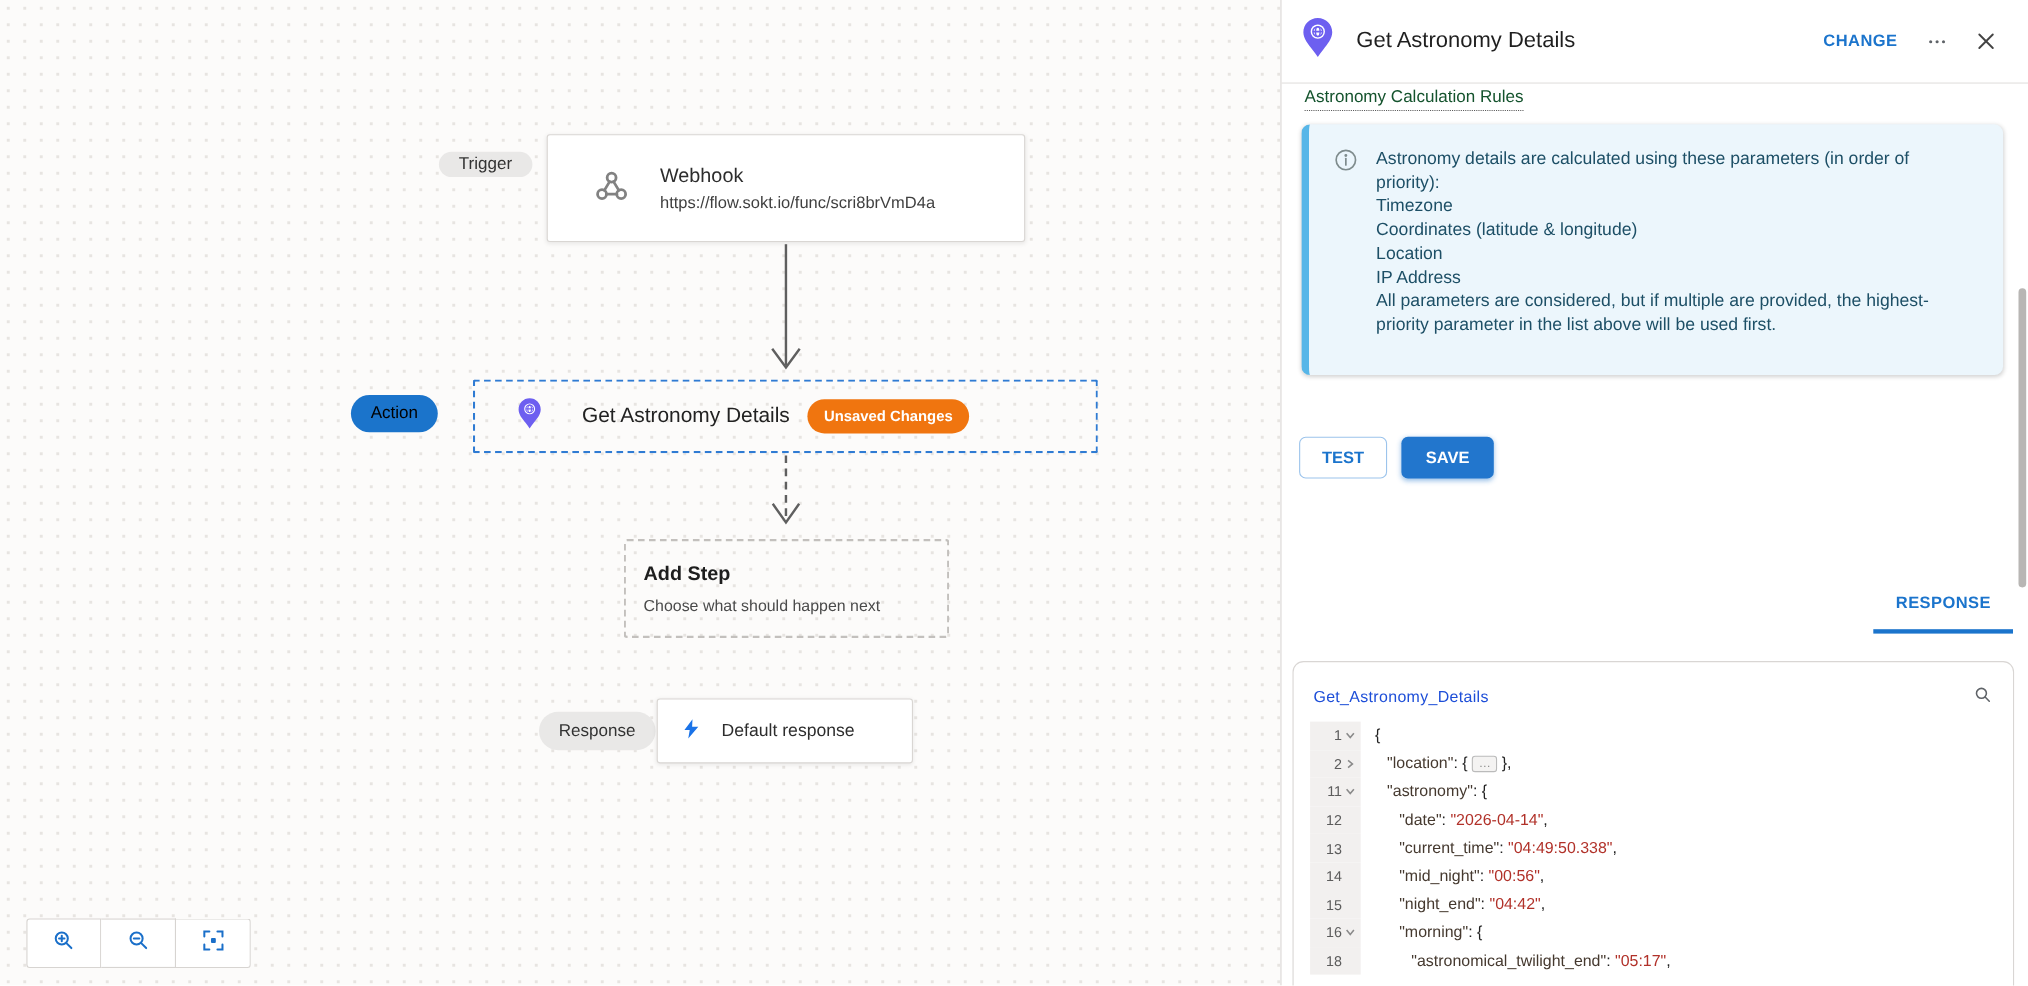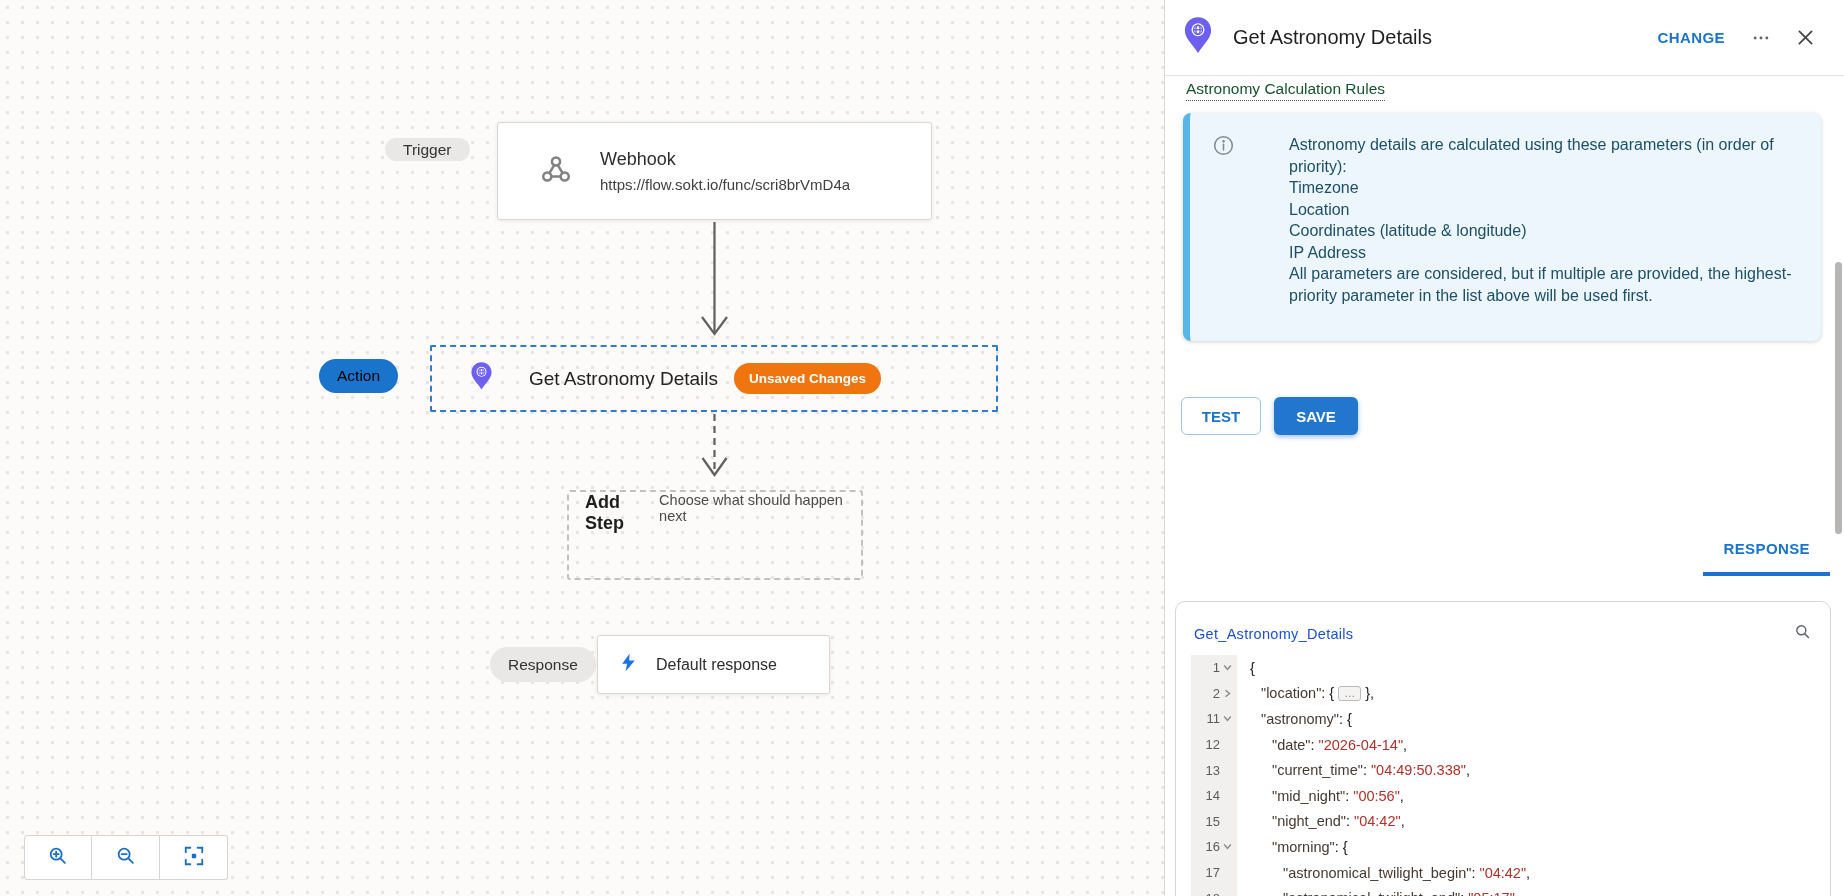--- a/index.html
+++ b/index.html
@@ -9,41 +9,41 @@
 
   
   .canvas { position:absolute; left:0; top:0; width:1164px; height:896px;
     background-color:#fcfbfa;
     background-image:radial-gradient(#e7e4e1 1.5px, transparent 1.6px);
     background-size:15px 15px; }
   .arrow-layer { position:absolute; left:0; top:0; width:1164px; height:896px; pointer-events:none; }
 
   .pill { position:absolute; display:flex; align-items:center; justify-content:center;
     border-radius:18px; font-size:15.5px; color:#333; background:#e9e8e7; padding:0 18px; }
-  .pill-trigger  { left:385px; top:138px; height:23px; }
+  .pill-trigger  { left:399px; top:138px; height:23px; }
   .pill-response { left:490px; top:647px; height:35px; }
   .pill-action   { left:319px; top:359px; height:34px; background:#1b74cb; color:#000000; }
 
   .node { position:absolute; background:#fff; border:1px solid #d9d6d3; border-radius:3px;
     box-shadow:0 1px 4px rgba(0,0,0,.08); display:flex; align-items:center; }
   .node-webhook { left:497px; top:122px; width:435px; height:98px; padding-left:40px; }
   .node-webhook .txt { margin-left:26px; }
   .node-webhook .t1 { font-size:18px; color:#2d2d2d; margin-bottom:6px; }
   .node-webhook .t2 { font-size:15px; color:#3f3f3f; }
 
   .node-action { left:430px; top:345px; width:568px; height:67px;
     background:transparent; box-shadow:none; border:2px dashed #2f7bd3; border-radius:2px;
     padding-left:38px; }
   .node-action .t1 { font-size:19px; color:#222; margin-left:36px; }
   .badge-unsaved { margin-left:16px; background:#f0750f; color:#fff; font-size:13.5px;
     font-weight:bold; border-radius:16px; padding:8px 15px; }
 
   .node-addstep { left:567px; top:490px; width:296px; height:90px;
     background:transparent; box-shadow:none; border:2px dashed #c3c0bd; border-radius:3px;
-    flex-direction:row; align-items:flex-start; justify-content:center; padding-left:16px; }
+    flex-direction:column; align-items:flex-start; justify-content:center; padding-left:16px; }
   .node-addstep .t1 { font-size:18px; font-weight:600; color:#1e1e1e; margin-bottom:11px; }
   .node-addstep .t2 { font-size:14.5px; color:#4a4a4a; }
 
   .node-default { left:597px; top:635px; width:233px; height:59px; padding-left:20px; }
   .node-default .t1 { font-size:16px; color:#2d2d2d; margin-left:17px; }
 
   .zoom-toolbar { position:absolute; left:24px; top:835px; display:flex; }
   .zoom-btn { width:68px; height:45px; background:#fff; border:1px solid #d7d4d1;
     display:flex; align-items:center; justify-content:center; cursor:pointer; }
   .zoom-btn + .zoom-btn { border-left:none; }
@@ -59,21 +59,21 @@
   .header-spacer { flex:1; }
   .change-btn { color:#1b74cc; font-weight:bold; font-size:15px; letter-spacing:.4px; cursor:pointer; }
   .more-btn { margin-left:26px; cursor:pointer; display:flex; align-items:center; }
   .close-btn { margin-left:24px; cursor:pointer; display:flex; align-items:center; }
 
   .section-link { position:absolute; left:21px; top:80px; font-size:15.5px; color:#14532d;
     border-bottom:1.5px dotted #5a5a5a; padding-bottom:2px; cursor:pointer; }
 
   .info-box { position:absolute; left:18px; top:113px; width:638px; height:228px;
     background:#ecf6fc; border-left:7px solid #57b6e8; border-radius:8px;
-    box-shadow:0 1px 4px rgba(0,0,0,.18); padding:21px 20px 0 22px; display:flex;justify-content:space-between; }
+    box-shadow:0 1px 4px rgba(0,0,0,.18); padding:21px 20px 0 22px; display:flex; }
   .info-text { margin-left:16px; width:512px; font-size:16px; line-height:21.5px; color:#1d4f66; }
 
   .btn-row { position:absolute; left:16px; top:397px; display:flex; }
   .btn { height:38px; border-radius:6px; font-size:15px; font-weight:bold;
     display:flex; align-items:center; justify-content:center; cursor:pointer; }
   .btn-test { width:80px; background:#fff; border:1px solid #9cc4ec; color:#1b74cc;text-align:center; }
   .btn-save { width:84px; margin-left:13px; background:#2276cd; border:none; color:#fff;
     box-shadow:0 2px 5px rgba(34,118,205,.45); }
 
   .tab { position:absolute; right:14px; top:540px; padding:0 20px 15px 20px;
@@ -242,22 +242,22 @@
     <span>
       <svg width="23" height="23" viewBox="0 0 24 24" fill="none" stroke="#7f8c8d" stroke-width="1.6">
         <circle cx="12" cy="12" r="9.2"></circle>
         <line x1="12" y1="10.6" x2="12" y2="16.6" stroke-linecap="round"></line>
         <circle cx="12" cy="7.6" r="0.6" fill="#7f8c8d"></circle>
       </svg>
     </span>
     <div class="info-text">
         <div>Astronomy details are calculated using these parameters (in order of priority):</div>
         <div>Timezone</div>
+        <div>Coordinates (latitude &amp; longitude)</div>
         <div>Location</div>
-        <div>Coordinates (latitude &amp; longitude)</div>
         <div>IP Address</div>
         <div>All parameters are considered, but if multiple are provided, the highest-priority parameter in the list above will be used first.</div>
       </div>
   </div>
 
   <div class="btn-row">
     <div class="btn btn-test">TEST</div>
     <div class="btn btn-save">SAVE</div>
   </div>
 
@@ -341,27 +341,20 @@
             <span class="fold">
               <svg width="11" height="11" viewBox="0 0 10 10" fill="none" stroke="#8a8a8a" stroke-width="1.3">
                 <path d="M2 3.2 L5 6.8 L8 3.2"></path>
               </svg>
             </span>
           </div>
           <div class="code-content" style="padding-left: 35px;"><span class="seg-key">"morning"</span><span class="seg-punc">: {</span></div>
         </div>
         <div class="code-row">
           <div class="gutter">
-            <span class="num">17</span>
-            <span class="fold"></span>
-          </div>
-          <div class="code-content" style="padding-left: 46px;"><span class="seg-key">"astronomical_twilight_begin"</span><span class="seg-punc">: </span><span class="seg-value">"04:42"</span><span class="seg-punc">,</span></div>
-        </div>
-        <div class="code-row">
-          <div class="gutter">
             <span class="num">18</span>
             <span class="fold"></span>
           </div>
           <div class="code-content" style="padding-left: 46px;"><span class="seg-key">"astronomical_twilight_end"</span><span class="seg-punc">: </span><span class="seg-value">"05:17"</span><span class="seg-punc">,</span></div>
         </div>
       </div>
   </div>
 
   <div class="panel-scrollbar"></div>
 </div>

